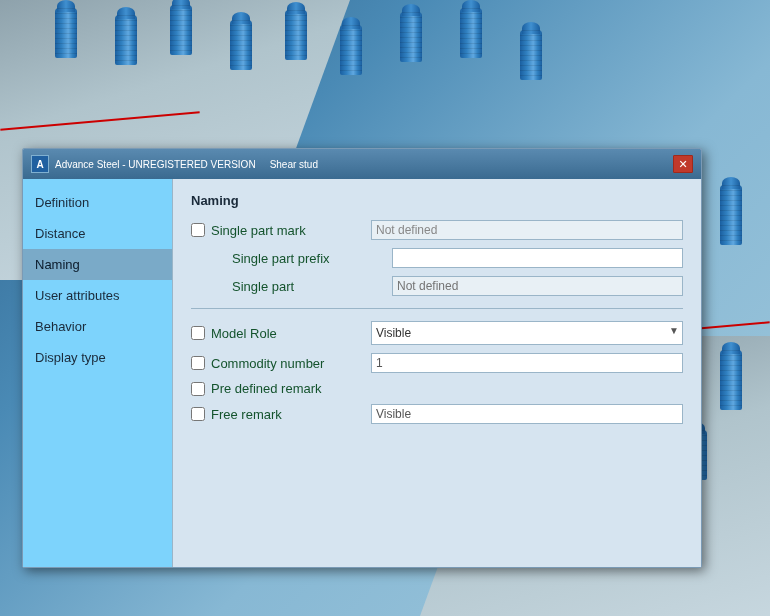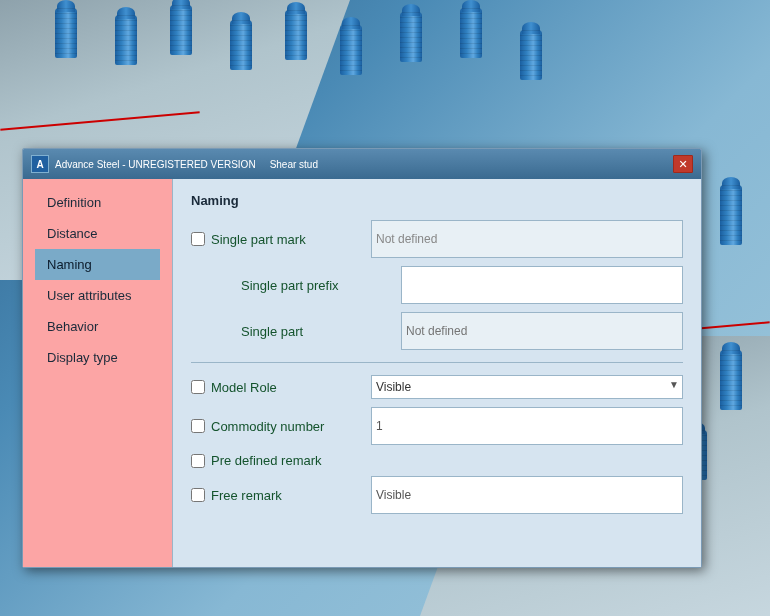--- a/index.html
+++ b/index.html
@@ -154,23 +154,23 @@
 
     
     .dialog-body {
       display: flex;
       height: calc(100% - 30px);
     }
 
     
     .sidebar {
       width: 150px;
-      background: #fca5a5;
+      background: #7dd3fc;
       border-right: 1px solid #9ab5c8;
-      padding: 8px 12px;
+      padding: 8px 0;
       flex-shrink: 0;
     }
     .sidebar-item {
       padding: 8px 12px;
       cursor: pointer;
       color: #1a2a3a;
       font-size: 13px;
     }
     .sidebar-item.active {
       background: #7aaac8;
@@ -208,21 +208,21 @@
       flex-shrink: 0;
     }
     .form-group label {
       width: 160px;
       color: #14532d;
       font-size: 13px;
       flex-shrink: 0;
     }
     .form-group .input-field {
       flex: 1;
-      height: 38px;
+      height: 20px;
       border: 1px solid #9ab5c8;
       background: white;
       padding: 0 4px;
       font-size: 12px;
       color: #555;
     }
     .form-group .input-field.disabled {
       background: #e8f0f5;
       color: #888;
     }
@@ -251,21 +251,21 @@
       pointer-events: none;
     }
 
     .divider {
       height: 1px;
       background: #9ab5c8;
       margin: 12px 0;
     }
 
     .label-no-check {
-      margin-left: 30px;
+      margin-left: 21px;
     }
   </style>
 </head>
 <body>
 
 <div class="bg-scene">
   <div class="beam-left"></div>
   <div class="beam-right"></div>
   <div class="red-line-left"></div>
   <div class="red-line-right"></div>

